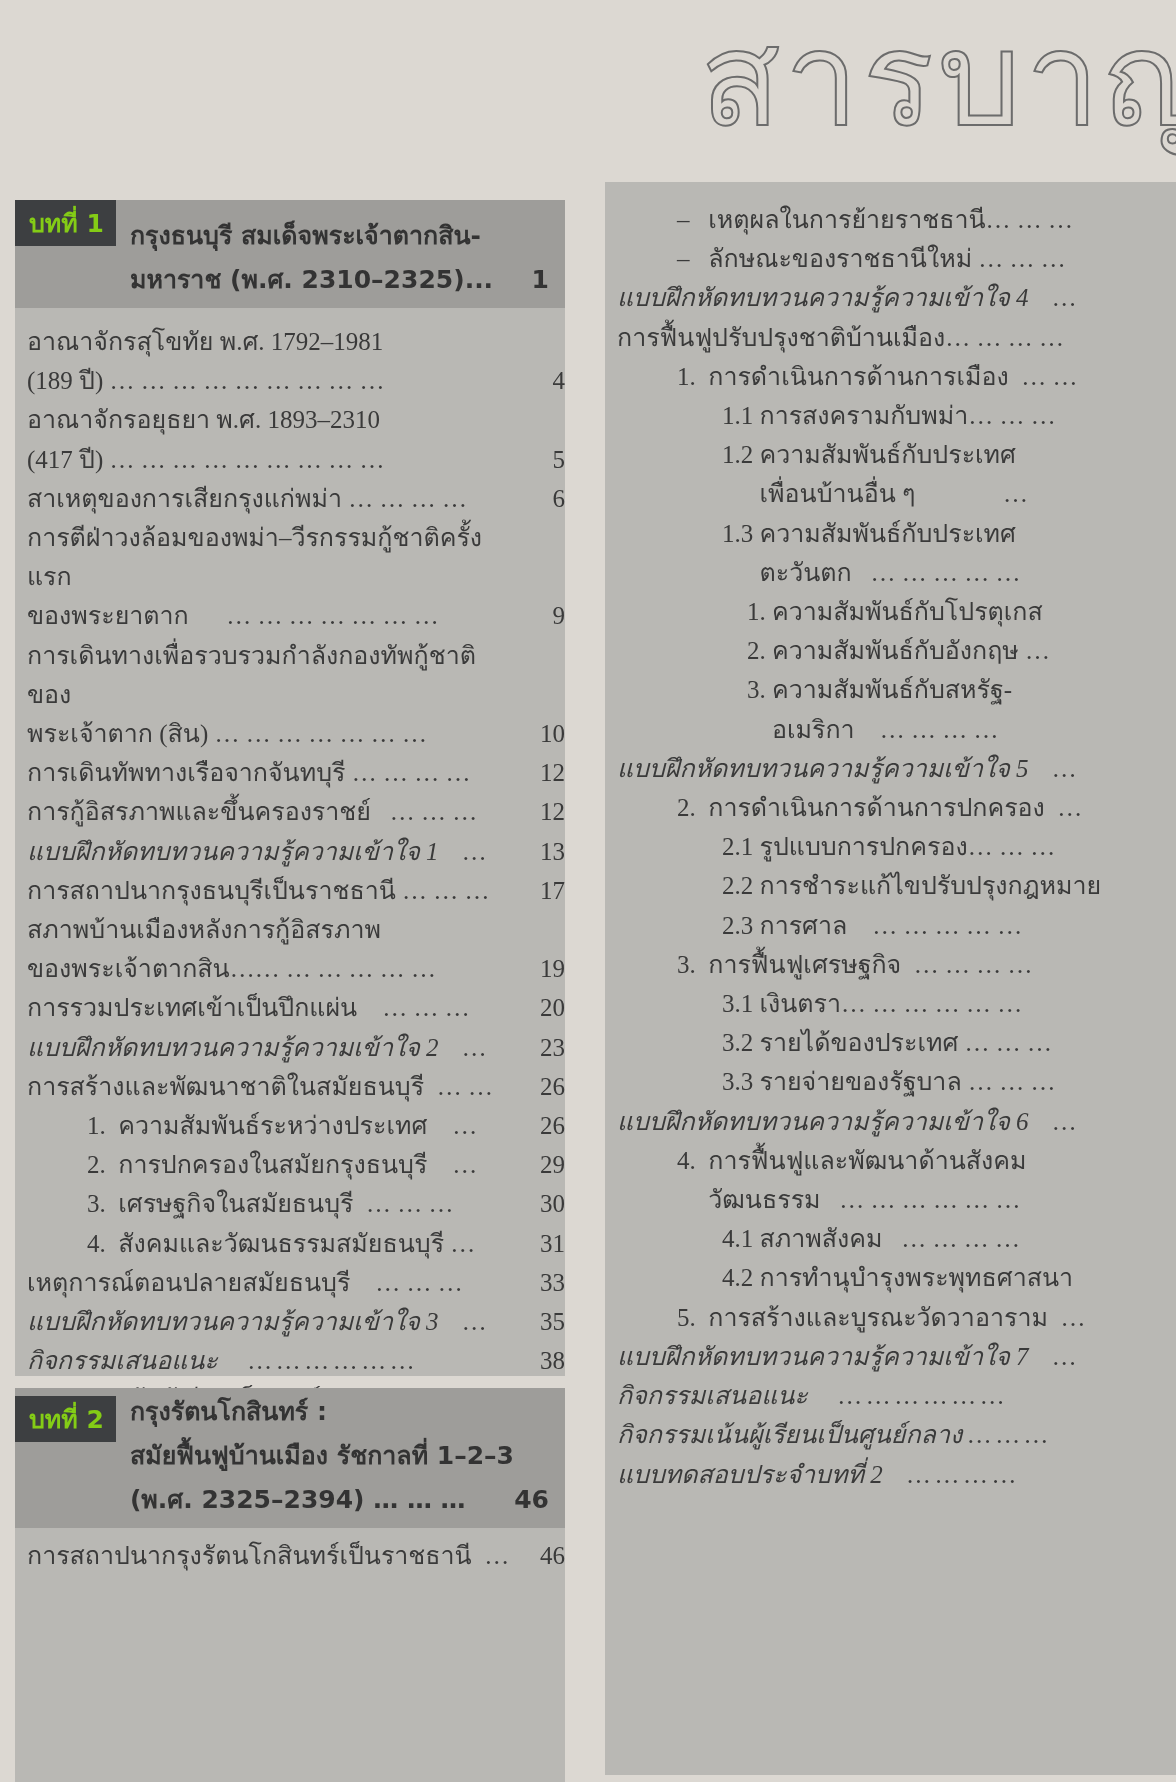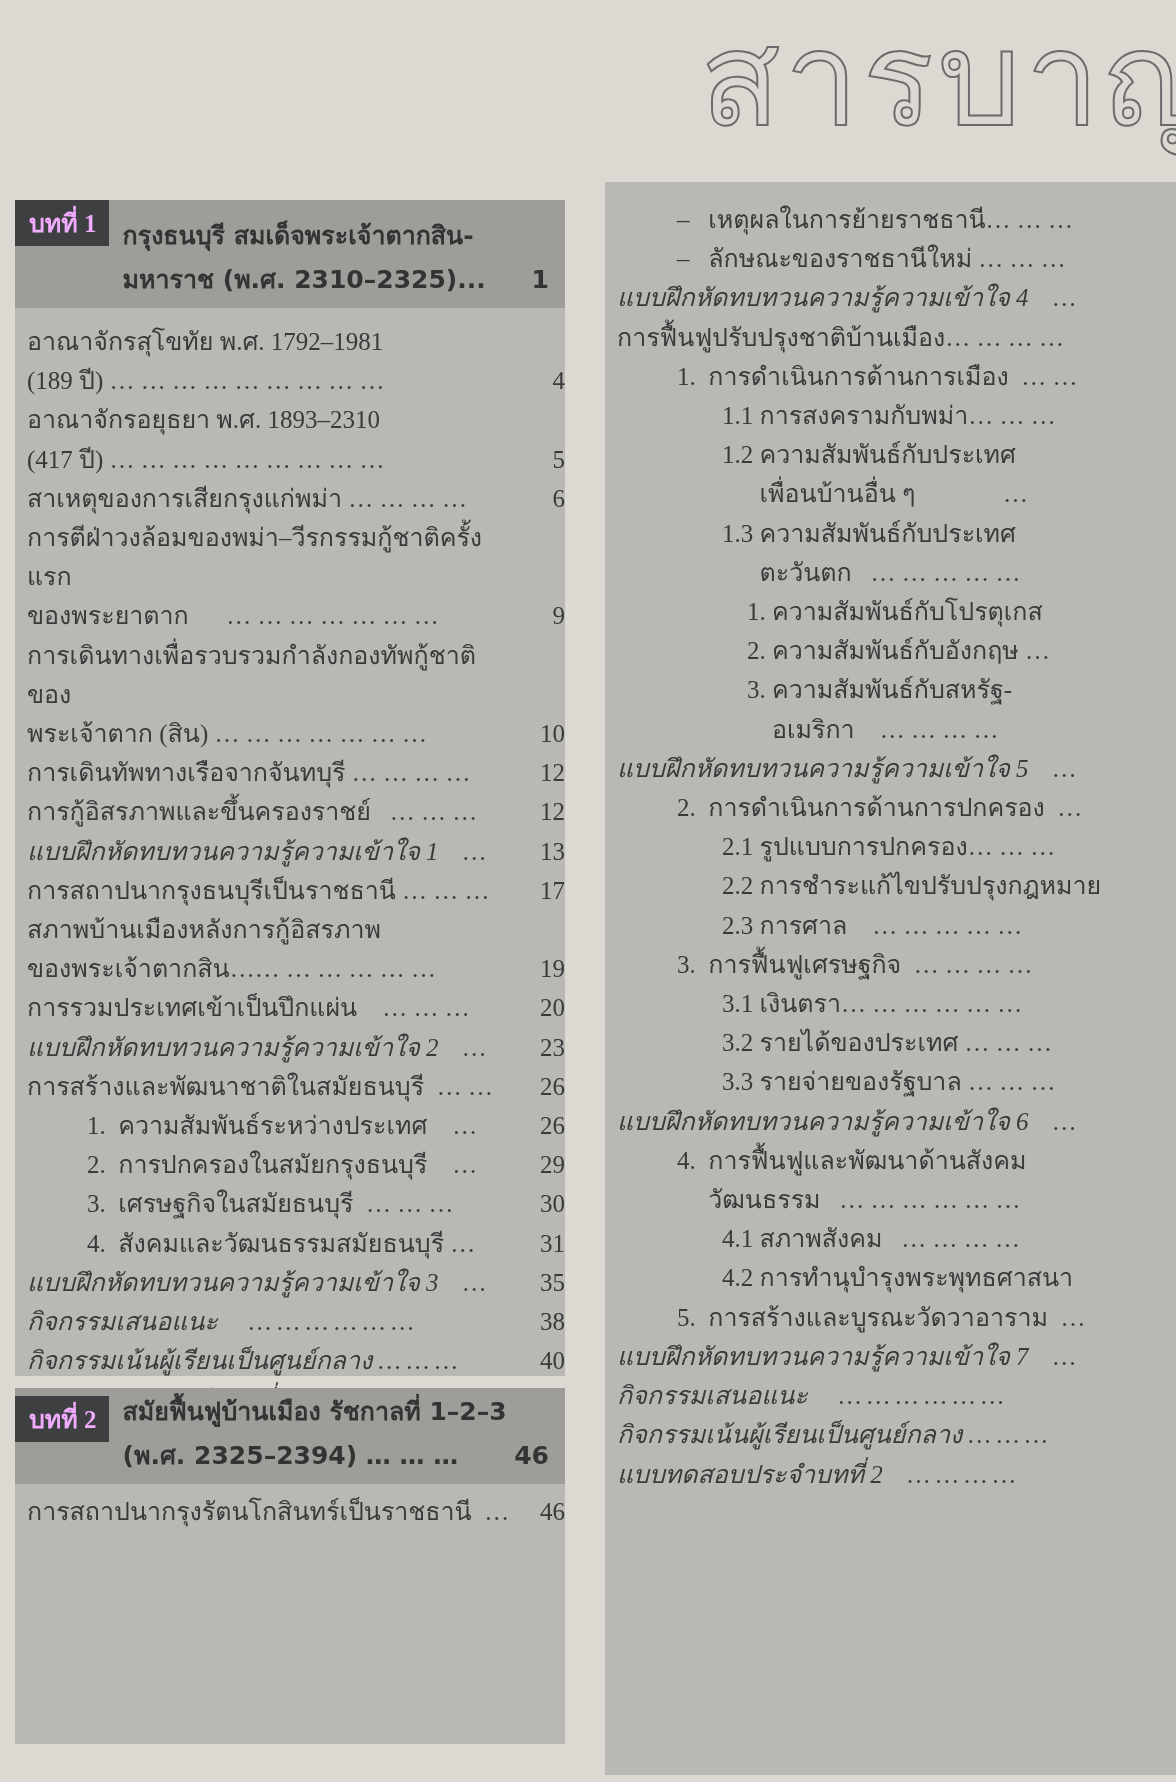--- a/index.html
+++ b/index.html
@@ -18,23 +18,23 @@
   }
   .panel { position:absolute; background:#b9b8b4; }
   .left-panel { left:15px; top:200px; width:550px; height:1575px; background:transparent; }
   .right-panel { left:605px; top:182px; width:652px; height:1593px; }
   .chap-head {
     position:relative; background:#9e9d9a; display:flex;
     font-family:"DejaVu Sans","Liberation Sans",sans-serif;
     font-weight:bold; color:#333; font-size:25px;
   }
   .chap-badge {
-    background:#3d3f41; color:#f0abfc; font-size:25px;
+    background:#3d3f41; color:#84cc16; font-size:25px;
     padding:6px 12px 12px 14px; height:46px; box-sizing:border-box;
-    white-space:nowrap; line-height:36px;font-family:Liberation Serif, serif;
+    white-space:nowrap; line-height:36px;
   }
   .chap-title { flex:1; padding:14px 16px 6px 14px; line-height:44px; }
   .chap-title .row { display:flex; }
   .chap-title .row .t { flex:1; }
   .chap-title .row .pg { width:40px; text-align:right; }
   .body-block { background:#b9b8b4; padding:12px 0 12px 12px; }
   .entry { display:flex; font-size:25px; line-height:39.2px; }
   .entry .t { flex:1; white-space:pre-wrap; }
   .entry .pg { width:50px; text-align:right; }
   .entry.it .t { font-style:italic; }
@@ -142,20 +142,24 @@
         <span class="pg">29</span>
       </div>
       <div class="entry i1">
         <span class="t">3.  เศรษฐกิจในสมัยธนบุรี  … … …</span>
         <span class="pg">30</span>
       </div>
       <div class="entry i1">
         <span class="t">4.  สังคมและวัฒนธรรมสมัยธนบุรี …</span>
         <span class="pg">31</span>
       </div>
+      <div class="entry">
+        <span class="t">เหตุการณ์ตอนปลายสมัยธนบุรี    … … …</span>
+        <span class="pg">33</span>
+      </div>
       <div class="entry it">
         <span class="t">แบบฝึกหัดทบทวนความรู้ความเข้าใจ 3    …</span>
         <span class="pg">35</span>
       </div>
       <div class="entry it">
         <span class="t">กิจกรรมเสนอแนะ     … … … … … …</span>
         <span class="pg">38</span>
       </div>
       <div class="entry it">
         <span class="t">กิจกรรมเน้นผู้เรียนเป็นศูนย์กลาง … … …</span>
@@ -164,20 +168,23 @@
       <div class="entry it">
         <span class="t">แบบทดสอบประจำบทที่ 1… … … … …</span>
         <span class="pg">41</span>
       </div>
     </div>
   <div style="height:16px; background:#b9b8b4;"></div>
   <div class="chap-head" style="margin-top:12px;">
     <div class="chap-badge" style="margin-top:8px;">บทที่ 2</div>
     <div class="chap-title" style="padding-top:2px;">
       <div class="row">
+          <span class="t">กรุงรัตนโกสินทร์ :</span>
+        </div>
+      <div class="row">
           <span class="t">สมัยฟื้นฟูบ้านเมือง รัชกาลที่ 1–2–3</span>
         </div>
       <div class="row">
           <span class="t">(พ.ศ. 2325–2394) … … …</span>
           <span class="pg">46</span>
         </div>
     </div>
   </div>
   <div class="body-block" id="ch2-entries" style="height:260px; box-sizing:border-box; padding-top:8px;">
       <div class="entry">

